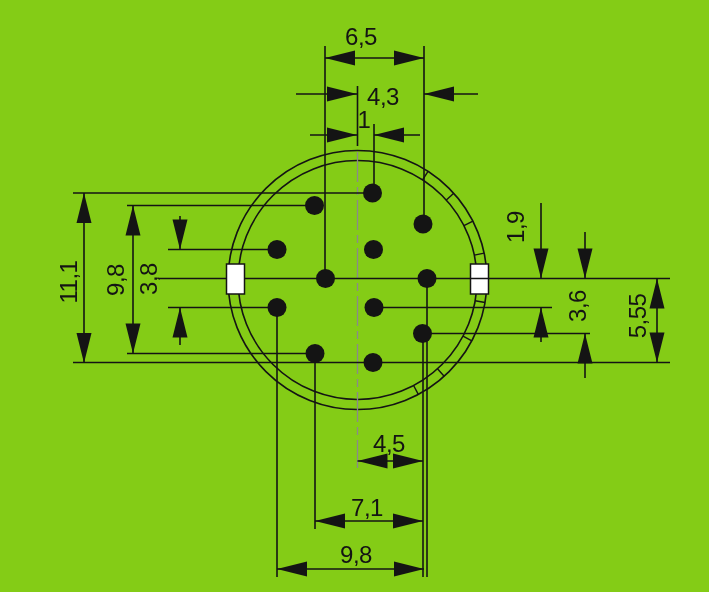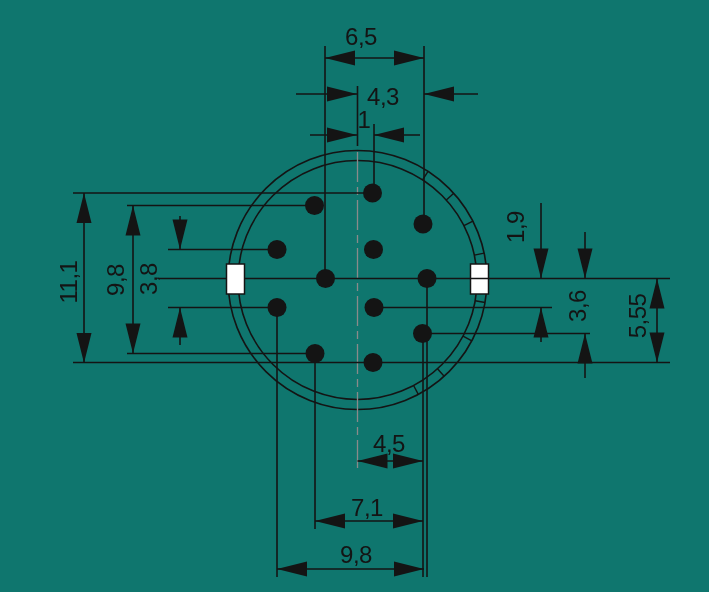--- a/index.html
+++ b/index.html
@@ -1,19 +1,19 @@
 <!DOCTYPE html>
 <html><head>
 <meta charset="utf-8">
 <style>
   html, body { margin: 0; padding: 0; background: #ffffff; }
   .stage {
     position: relative;
     width: 709px; height: 592px;
-    background: #0f766e;
+    background: #84cc16;
     font-family: "Liberation Sans", sans-serif;
     overflow: hidden;
   }
   svg { display: block; }
   .dim-text {
     font-family: "Liberation Sans", sans-serif;
     font-size: 24px;
     letter-spacing: -0.5px;
     fill: #141414;
   }

